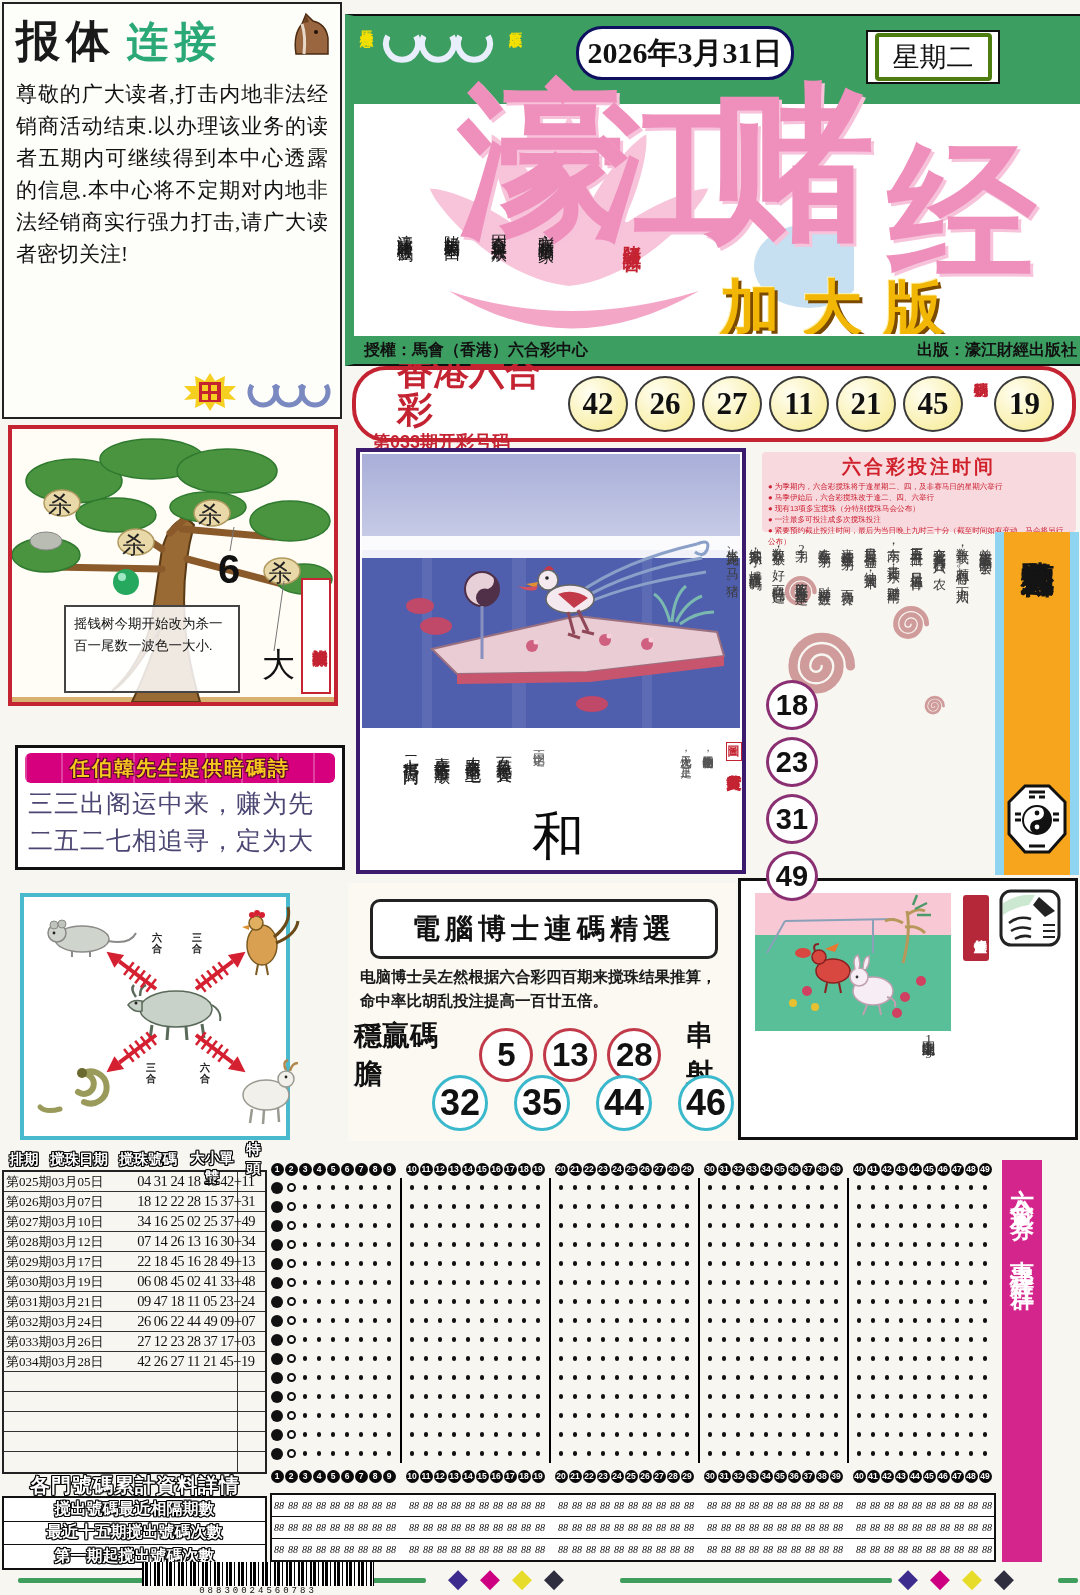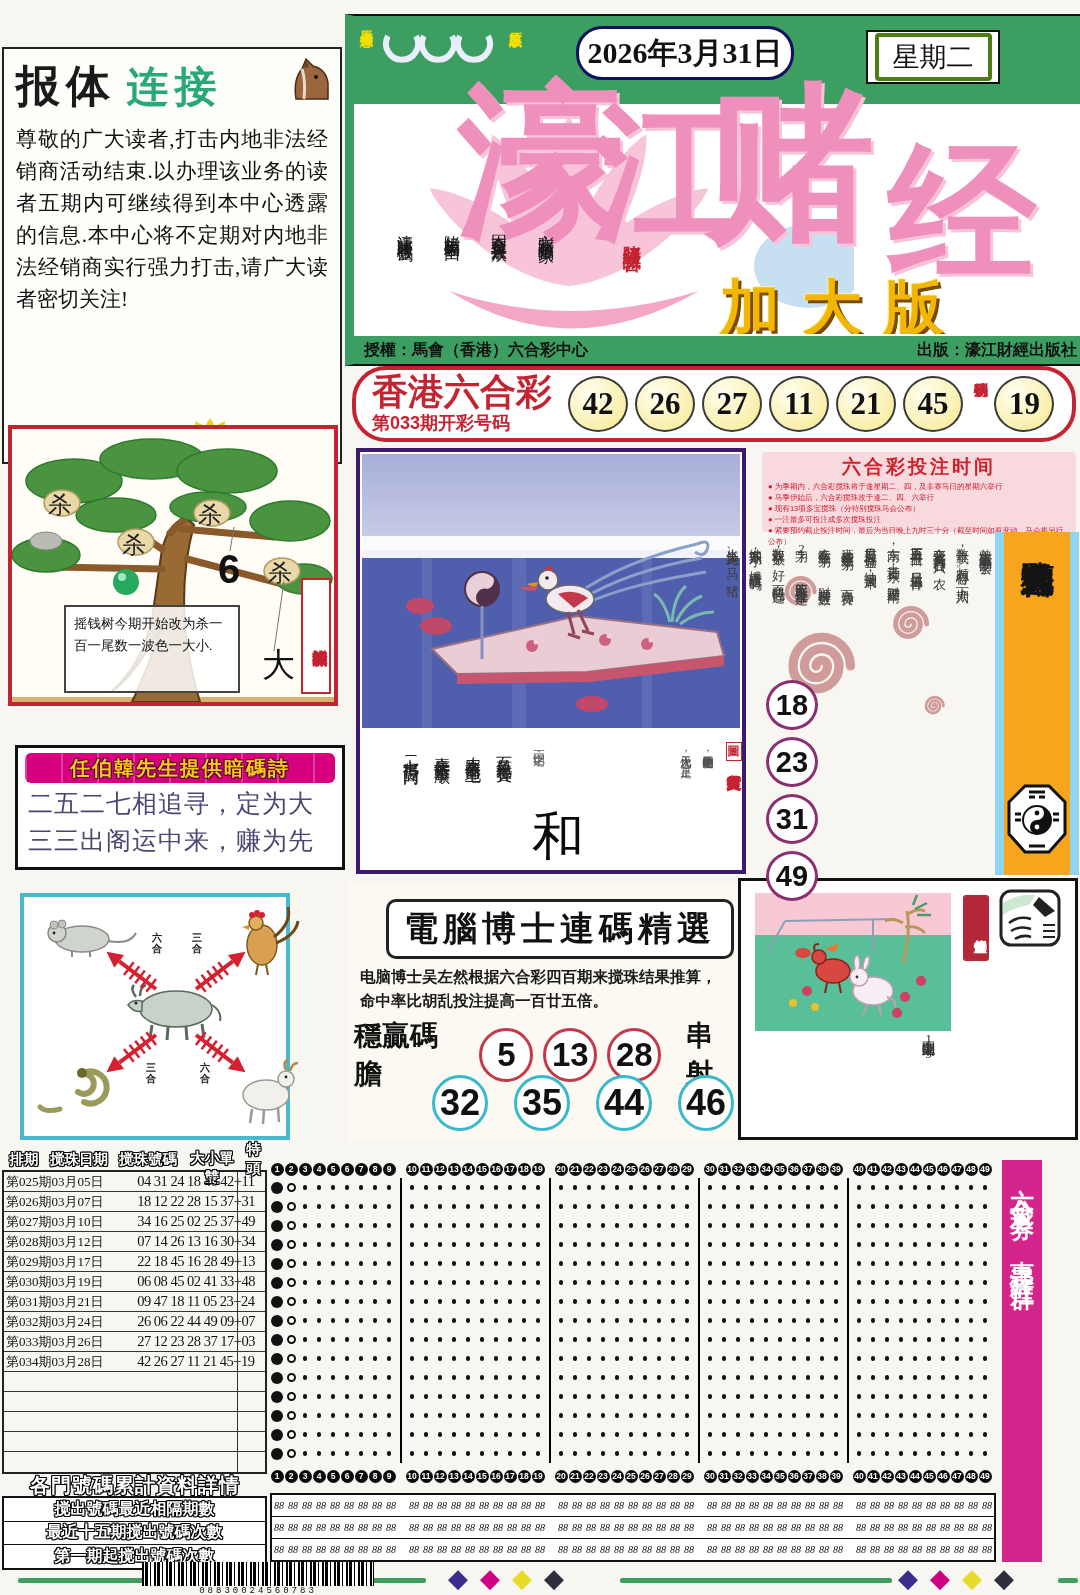--- a/index.html
+++ b/index.html
@@ -8,21 +8,21 @@
   .abs{position:absolute;}
   .vcol{writing-mode:vertical-rl;text-orientation:upright;}
   .outl{color:#fff;font-weight:bold;
         text-shadow:-1px -1px 0 #000,1px -1px 0 #000,-1px 1px 0 #000,1px 1px 0 #000,
                     -1px 0 0 #000,1px 0 0 #000,0 -1px 0 #000,0 1px 0 #000;}
   .outl-gold{color:#f7c81e;font-weight:bold;
         text-shadow:-1px -1px 0 #5a0030,1px -1px 0 #5a0030,-1px 1px 0 #5a0030,1px 1px 0 #5a0030;}
   .serif{font-family:"Liberation Serif",serif;}
 
   
-  .notice{left:2px;top:2px;width:336px;height:413px;background:#fdfdfa;border:2px solid #222;margin-top:45px;}
+  .notice{left:2px;top:2px;width:336px;height:413px;background:#fdfdfa;border:2px solid #222;}
   .notice-title{padding:8px 12px 0 12px;letter-spacing:6px;}
   .notice-title .blk{font-size:44px;font-weight:bold;color:#1a1a1a;}
   .notice-title .grn{font-size:42px;font-weight:bold;color:#2aa876;}
   .notice-body{padding:8px 12px;font-size:21px;line-height:1.52;text-align:justify;}
   .notice-logos{position:absolute;right:8px;bottom:6px;display:flex;align-items:flex-end;gap:10px;}
 
   
   .masthead{left:345px;top:14px;width:733px;height:348px;background:#fff;border:2px solid #111;
             border-left:9px solid #3d9e62;border-right:9px solid #3d9e62;}
   .mh-top{position:absolute;left:0;top:0;right:0;height:88px;background:#3d9e62;}
@@ -47,21 +47,21 @@
             color:#f2b705;font-family:"Liberation Serif",serif;
             text-shadow:3px 3px 0 #7a4a00,-1px -1px 0 #fff2b0;}
   .mh-strip{position:absolute;left:0;right:0;bottom:0;height:28px;background:#3d9e62;border-top:2px solid #fff;
             display:flex;justify-content:space-between;align-items:center;padding:0 10px;z-index:5;
             font-size:16px;font-weight:bold;font-family:"Liberation Serif",serif;}
 
   
   .drawbar{left:352px;top:366px;width:724px;height:76px;background:#fff;border:4px solid #c42332;border-radius:34px;
            display:flex;align-items:center;box-sizing:border-box;padding-left:16px;}
   .db-left{width:196px;}
-  .db-title{color:#c42332;font-size:36px;font-weight:bold;font-family:Liberation Sans, sans-serif;line-height:1.05;}
+  .db-title{color:#c42332;font-size:36px;font-weight:bold;font-family:Liberation Serif, serif;line-height:1.05;margin-left:25px;}
   .db-sub{color:#c42332;font-size:18px;font-weight:bold;margin-top:1px;}
   .balls{display:flex;gap:7px;align-items:center;}
   .ball{width:56px;height:52px;border-radius:50%;border:2px solid #3a3a3a;
         background:radial-gradient(circle at 35% 30%,#fffef2,#f6e98c);
         display:flex;align-items:center;justify-content:center;
         font-size:31px;font-weight:bold;font-family:"Liberation Serif",serif;}
   .db-splabel{margin:0 6px 0 10px;font-size:14px;font-weight:bold;color:#c42332;height:64px;line-height:1.1;}
 
   
   .treebox{left:8px;top:425px;width:330px;height:281px;background:#fffdf6;border:4px solid #c42332;box-sizing:border-box;}
@@ -109,22 +109,22 @@
            background:linear-gradient(90deg,#8fd4f0 0 9px,#f6a51c 9px 75px,#8fd4f0 75px);
            display:flex;flex-direction:column;align-items:center;z-index:3;}
   .jbanner .vcol{font-size:33px;font-weight:bold;color:#141414;margin-top:4px;height:248px;font-family:"Liberation Serif",serif;}
 
   
   .zodiacbox{left:20px;top:893px;width:270px;height:247px;background:#fff;border:4px solid #49b9cd;box-sizing:border-box;}
   .alab{position:absolute;font-size:10px;font-weight:bold;color:#222;width:12px;line-height:1.05;}
 
   
   .compbox{left:348px;top:883px;width:388px;height:258px;background:#fbf9f2;}
-  .comp-title{position:absolute;left:38px;top:16px;width:342px;height:54px;border:3px solid #222;border-radius:10px;background:#fff;
-              display:flex;align-items:center;justify-content:center;font-size:34px;font-weight:bold;
+  .comp-title{position:absolute;left:22px;top:16px;width:342px;height:54px;border:3px solid #222;border-radius:10px;background:#fff;
+              display:flex;align-items:center;justify-content:center;font-size:28px;font-weight:bold;
               font-family:Liberation Sans, sans-serif;letter-spacing:5px;}
   .comp-body{position:absolute;left:12px;top:82px;width:366px;font-size:15.5px;line-height:1.55;
              font-family:"Liberation Serif",serif;font-weight:bold;color:#1a1a1a;}
   .comp-row1{position:absolute;left:6px;top:134px;display:flex;align-items:center;gap:24px;}
   .comp-row2{position:absolute;left:84px;top:192px;display:flex;gap:26px;}
   .comp-label{font-size:28px;font-weight:bold;font-family:"Liberation Serif",serif;}
   .ccirc{width:48px;height:48px;border-radius:50%;background:#fff;display:flex;align-items:center;justify-content:center;
          font-size:33px;font-weight:bold;}
   .ccirc.red{border:3px solid #c23a4a;}
   .ccirc.cyan{width:50px;height:50px;border:3px solid #3ab8cc;font-size:36px;}
@@ -312,22 +312,22 @@
     <span class="tree-six">6</span>
     <span class="tree-da">大</span>
     <div class="tree-note">摇钱树今期开始改为杀一百一尾数一波色一大小.</div>
     <div class="tree-label vcol">搖錢樹贏錢訣</div>
   </div>
 
   <div class="abs poembox">
     <div class="poem-hdr">
       <span class="outl-gold">任伯韓先生提供暗碼詩</span>
     </div>
+    <div class="poem-line">三三出阁运中来，赚为先</div>
     <div class="poem-line">二五二七相追寻，定为大</div>
-    <div class="poem-line">三三出阁运中来，赚为先</div>
   </div>
 
   <div class="abs centerbox">
     <svg class="abs" style="left:2px;top:2px" width="378" height="274" viewBox="0 0 378 274">
       <defs>
         <linearGradient id="sky" x1="0" y1="0" x2="0" y2="1">
           <stop offset="0" stop-color="#a8aed8"></stop>
             <stop offset="1" stop-color="#cdd1ea"></stop>
         </linearGradient>
       </defs>

